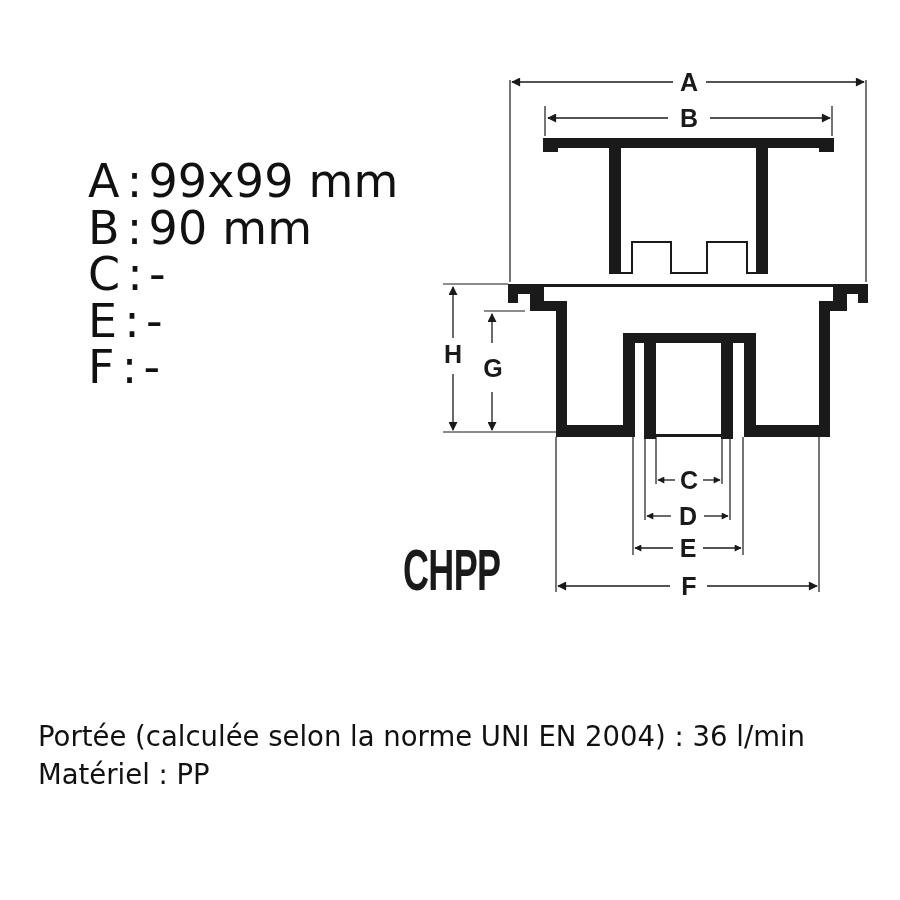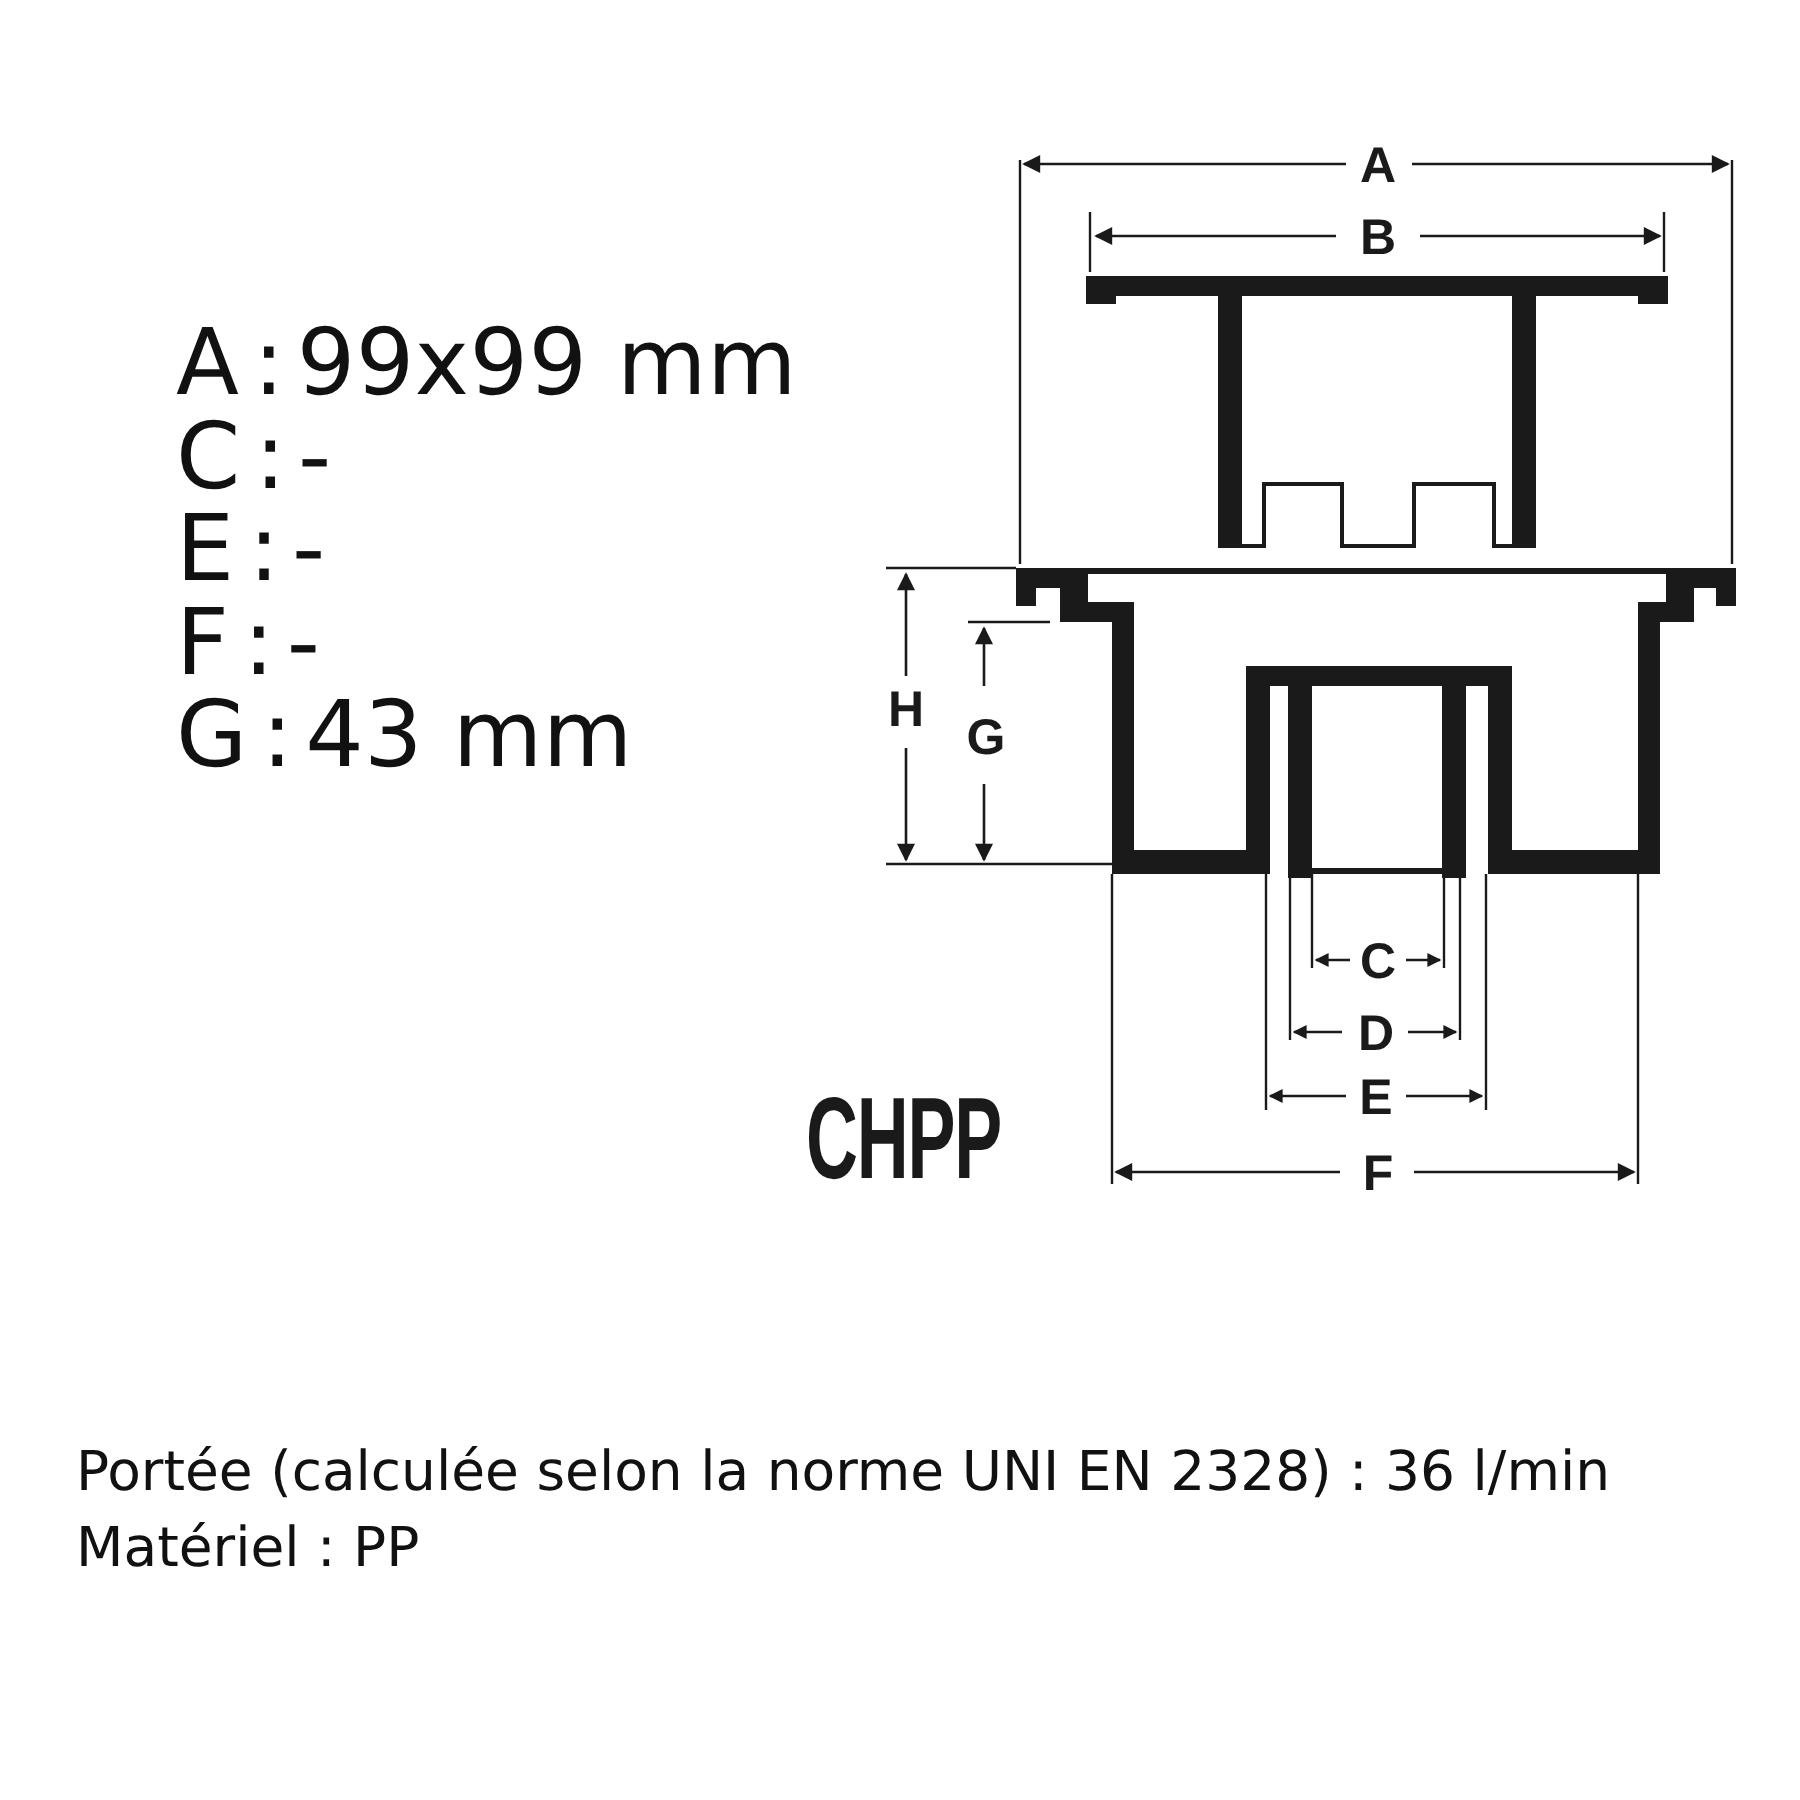--- a/index.html
+++ b/index.html
@@ -14,24 +14,24 @@
     .footer { position: absolute; left: 38px; top: 717px; font-size: 27.5px; line-height: 38px; color: #111; }
     .footer div { white-space: nowrap; }
     svg.drawing { position: absolute; left: 0; top: 0; }
     .dimlabel { font-family: "Liberation Sans", sans-serif; font-weight: bold; font-size: 25px; fill: #1a1a1a; }
   </style>
 </head>
 <body>
 
 <div class="specs">
   <div class="spec-row"><span>A</span><span class="sep">:</span><span>99x99 mm</span></div>
+  <div class="spec-row"><span>B</span><span class="sep">:</span><span>90 mm</span></div>
   <div class="spec-row"><span>C</span><span class="sep">:</span><span>-</span></div>
   <div class="spec-row"><span>E</span><span class="sep">:</span><span>-</span></div>
   <div class="spec-row"><span>F</span><span class="sep">:</span><span>-</span></div>
-  <div class="spec-row"><span>G</span><span class="sep">:</span><span>43 mm</span></div>
 </div>
 
 <svg class="drawing" width="900" height="900" viewBox="0 0 900 900">
   <defs>
     <marker id="arr" viewBox="0 0 10 10" refX="9" refY="5" markerWidth="9" markerHeight="7" orient="auto-start-reverse" markerUnits="userSpaceOnUse">
       <path d="M0,0 L10,5 L0,10 z" fill="#1a1a1a"></path>
     </marker>
     <marker id="arrs" viewBox="0 0 10 10" refX="9" refY="5" markerWidth="12" markerHeight="9" orient="auto-start-reverse" markerUnits="userSpaceOnUse">
       <path d="M0,0 L10,5 L0,10 z" fill="#1a1a1a"></path>
     </marker>
@@ -121,15 +121,15 @@
   <text class="dimlabel" x="493" y="377" text-anchor="middle">G</text>
   <text class="dimlabel" x="689" y="489" text-anchor="middle">C</text>
   <text class="dimlabel" x="688" y="525" text-anchor="middle">D</text>
   <text class="dimlabel" x="688" y="557" text-anchor="middle">E</text>
   <text class="dimlabel" x="689" y="595" text-anchor="middle">F</text>
 </svg>
 
 <div class="model">CHPP</div>
 
 <div class="footer">
-  <div>Portée (calculée selon la norme UNI EN 2328) : 36 l/min</div>
+  <div>Portée (calculée selon la norme UNI EN 2004) : 36 l/min</div>
   <div>Matériel : PP</div>
 </div>
 
 </body></html>

